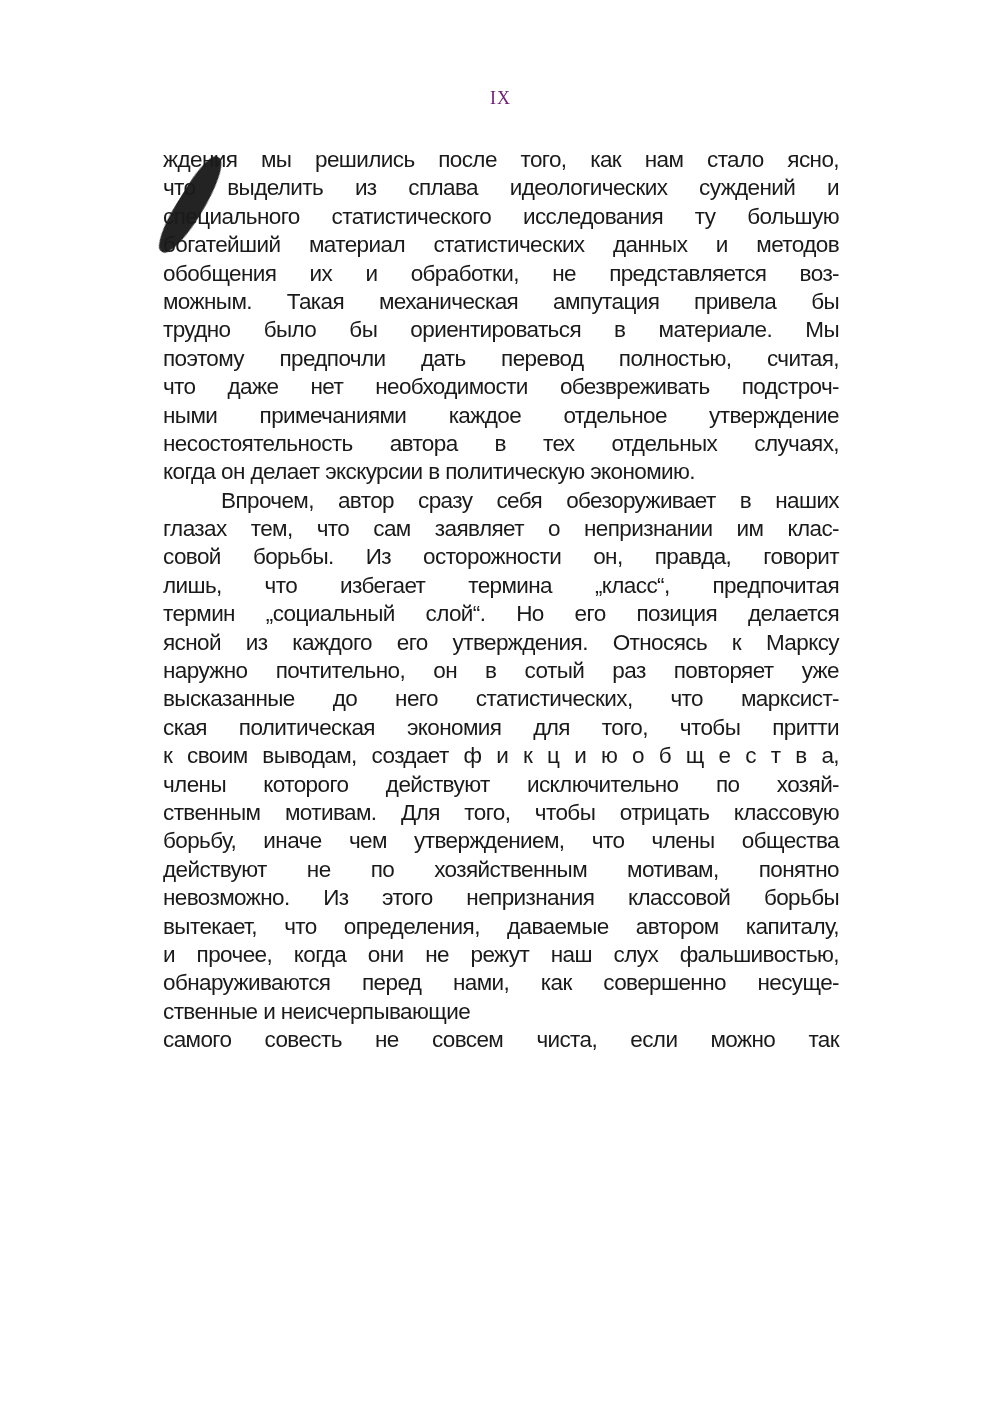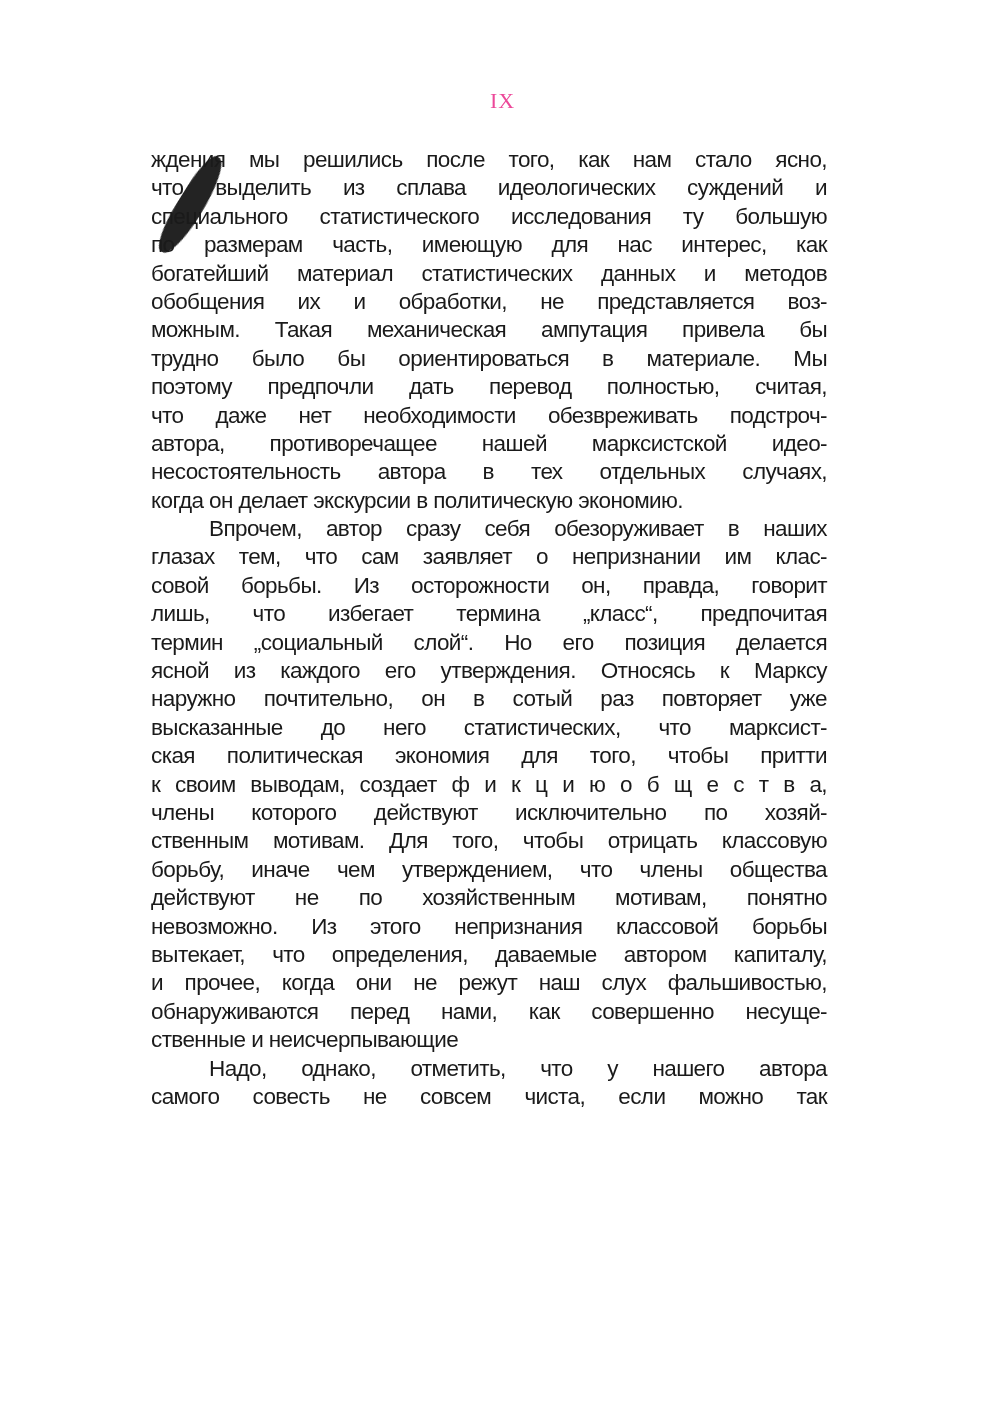--- a/index.html
+++ b/index.html
@@ -12,28 +12,28 @@
       height: 1418px;
       position: relative;
       overflow: hidden;
       font-family: "Liberation Serif", "DejaVu Serif", serif;
       color: #1a1a1a;
     }
     .page-number {
       position: absolute;
       top: 88px;
       left: 490px;
-      font-size: 22px;
-      color: #ec4899;
+      font-size: 18px;
+      color: #701a75;
       letter-spacing: 1px;
     }
     .text-block {
       position: absolute;
       top: 146px;
-      left: 151px;
+      left: 163px;
       width: 676px;
     }
     .line {
       display: block;
       height: 28.4px;
       line-height: 28.4px;
       font-size: 22.5px;
       white-space: nowrap;
       text-align: justify;
       text-align-last: justify;
@@ -67,28 +67,27 @@
 <div class="page-number">IX</div>
 
 <div class="smear"></div>
 
 <div class="text-block">
 
   <div>
     <span class="line">ждения мы решились после того, как нам стало ясно,</span>
     <span class="line">что выделить из сплава идеологических суждений и</span>
     <span class="line">специального статистического исследования ту большую</span>
-    <span class="line">по размерам часть, имеющую для нас интерес, как</span>
     <span class="line">богатейший материал статистических данных и методов</span>
     <span class="line">обобщения их и обработки, не представляется воз-</span>
     <span class="line">можным. Такая механическая ампутация привела бы</span>
     <span class="line">трудно было бы ориентироваться в материале. Мы</span>
     <span class="line">поэтому предпочли дать перевод полностью, считая,</span>
     <span class="line">что даже нет необходимости обезвреживать подстроч-</span>
-    <span class="line">автора, противоречащее нашей марксистской идео-</span>
+    <span class="line">ными примечаниями каждое отдельное утверждение</span>
     <span class="line">несостоятельность автора в тех отдельных случаях,</span>
     <span class="line last">когда он делает экскурсии в политическую экономию.</span>
   </div>
 
   <div>
     <span class="line indent">Впрочем, автор сразу себя обезоруживает в наших</span>
     <span class="line">глазах тем, что сам заявляет о непризнании им клас-</span>
     <span class="line">совой борьбы. Из осторожности он, правда, говорит</span>
     <span class="line">лишь, что избегает термина „класс“, предпочитая</span>
     <span class="line">термин „социальный слой“. Но его позиция делается</span>
@@ -102,16 +101,15 @@
     <span class="line">борьбу, иначе чем утверждением, что члены общества</span>
     <span class="line">действуют не по хозяйственным мотивам, понятно</span>
     <span class="line">невозможно. Из этого непризнания классовой борьбы</span>
     <span class="line">вытекает, что определения, даваемые автором капиталу,</span>
     <span class="line">и прочее, когда они не режут наш слух фальшивостью,</span>
     <span class="line">обнаруживаются перед нами, как совершенно несуще-</span>
     <span class="line last">ственные и неисчерпывающие</span>
   </div>
 
   <div>
-    <span class="line indent">Надо, однако, отметить, что у нашего автора</span>
     <span class="line">самого совесть не совсем чиста, если можно так</span>
   </div>
 </div>
 
 </body></html>

